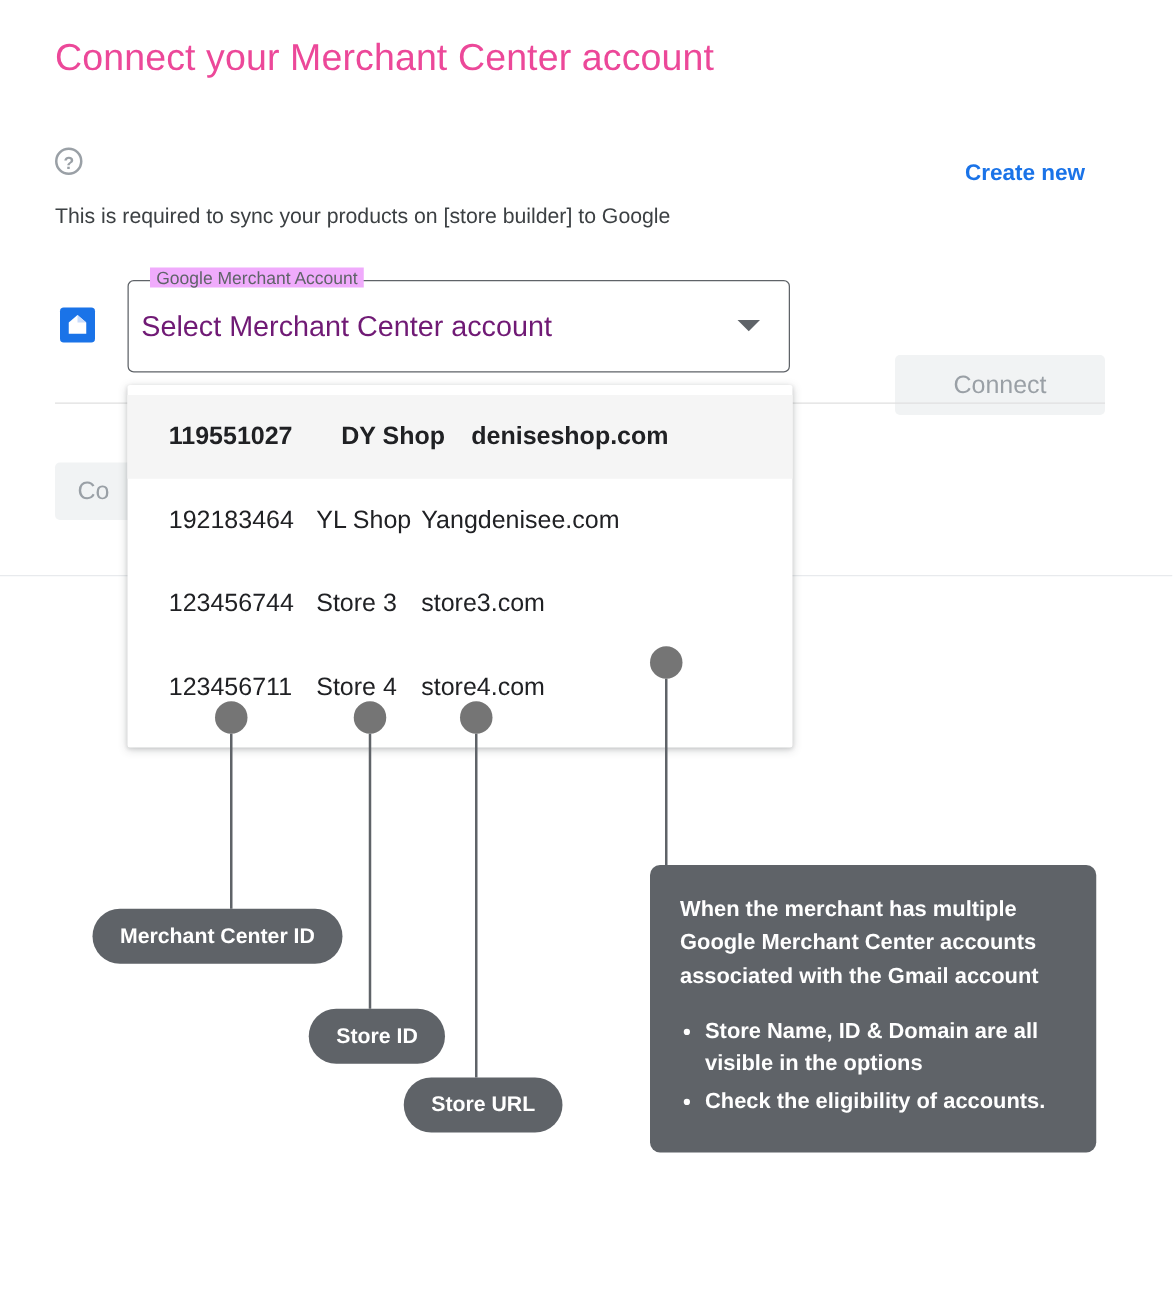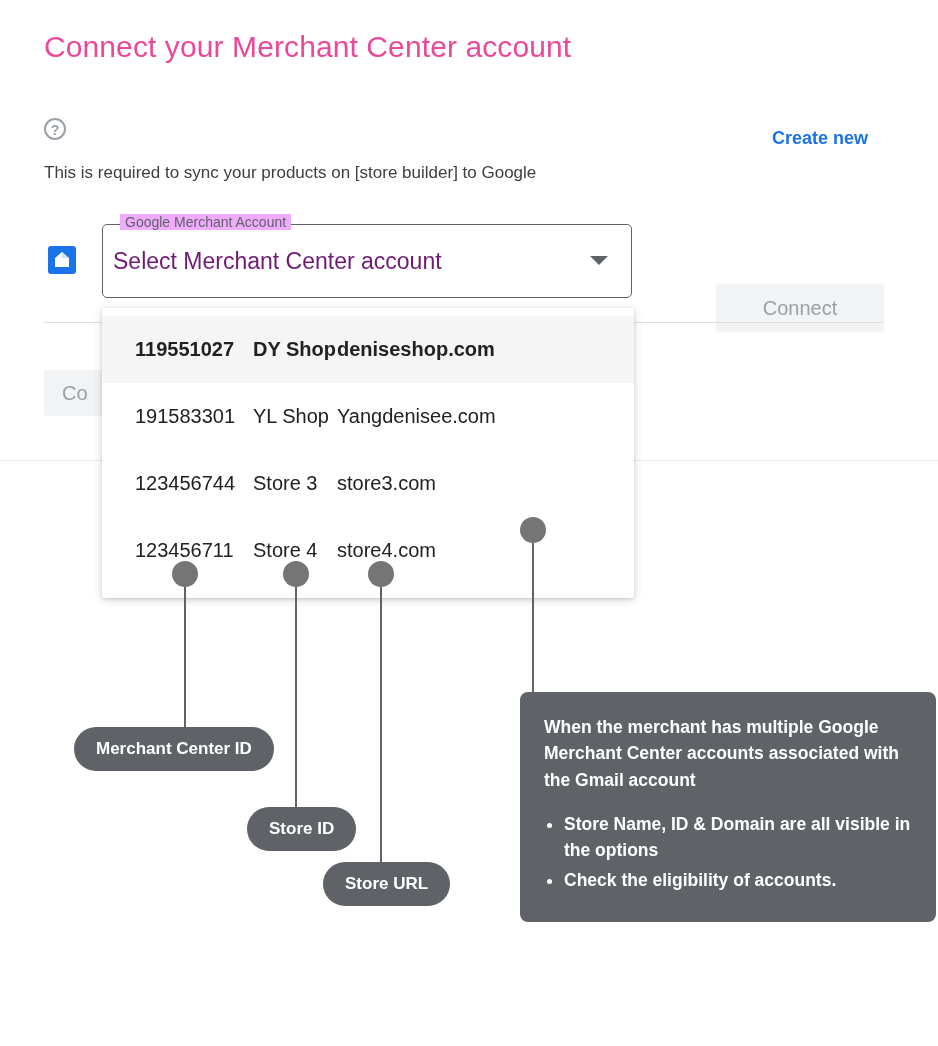--- a/index.html
+++ b/index.html
@@ -192,20 +192,21 @@
     height: 67px;
     padding-left: 33px;
     font-size: 20px;
     color: #202124;
     box-sizing: border-box;
     cursor: pointer;
   }
   .dd-option.selected {
     background: #f5f5f5;
     font-weight: 700;
+    gap: 20px;
   }
   .dd-id    { width: 118px; }
   .dd-store { width: 84px; }
   .dd-url   { }
 
   
   .dot {
     position: absolute;
     width: 26px; height: 26px;
     border-radius: 50%;
@@ -228,21 +229,21 @@
     justify-content: center;
     padding: 0 22px;
     height: 44px;
     white-space: nowrap;
   }
 
   #note-box {
     position: absolute;
     left: 520px;
     top: 692px;
-    width: 416px;
+    width: 357px;
     background: #5f6368;
     color: #fff;
     border-radius: 8px;
     padding: 22px 24px 24px 24px;
     box-sizing: border-box;
     font-size: 17.5px;
     line-height: 1.5;
     font-weight: 700;
   }
   #note-box ul {
@@ -284,21 +285,21 @@
 
 <div id="bottom-divider"></div>
 
 <div id="dropdown">
   <div class="dd-option selected">
     <span class="dd-id">119551027</span>
     <span class="dd-store">DY Shop</span>
     <span class="dd-url">deniseshop.com</span>
   </div>
   <div class="dd-option">
-    <span class="dd-id">191583301</span>
+    <span class="dd-id">192183464</span>
     <span class="dd-store">YL Shop</span>
     <span class="dd-url">Yangdenisee.com</span>
   </div>
   <div class="dd-option">
     <span class="dd-id">123456744</span>
     <span class="dd-store">Store 3</span>
     <span class="dd-url">store3.com</span>
   </div>
   <div class="dd-option">
     <span class="dd-id">123456711</span>

